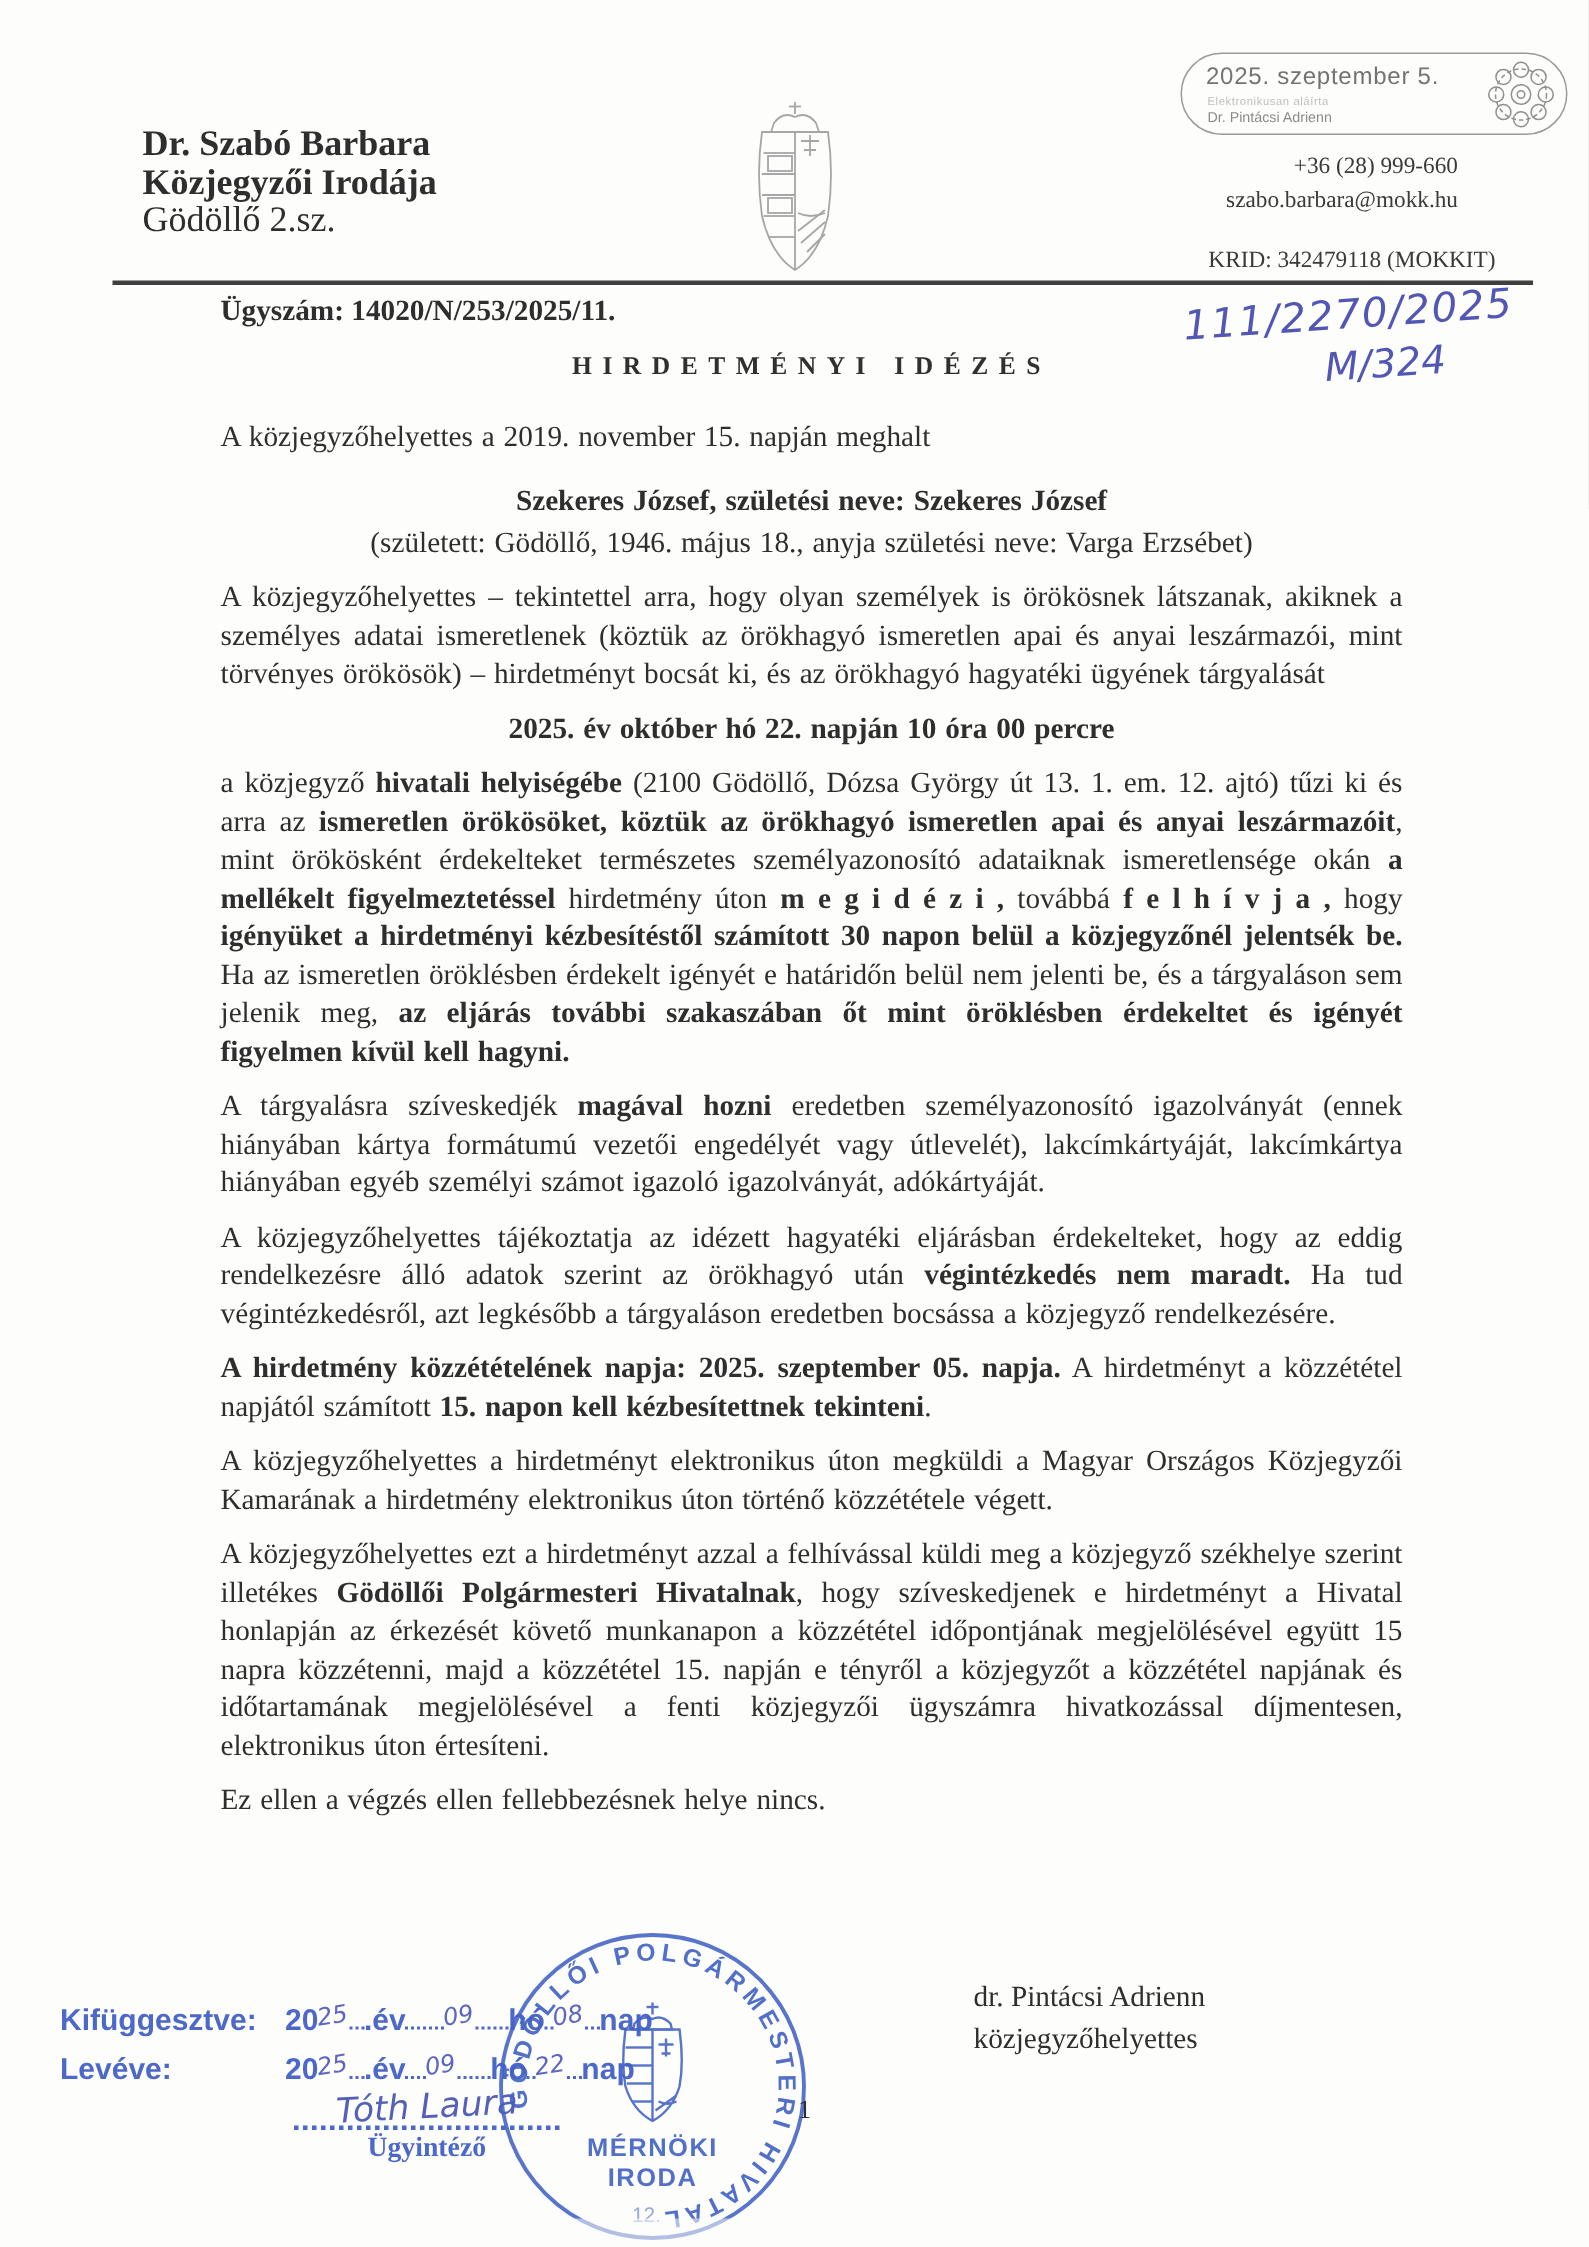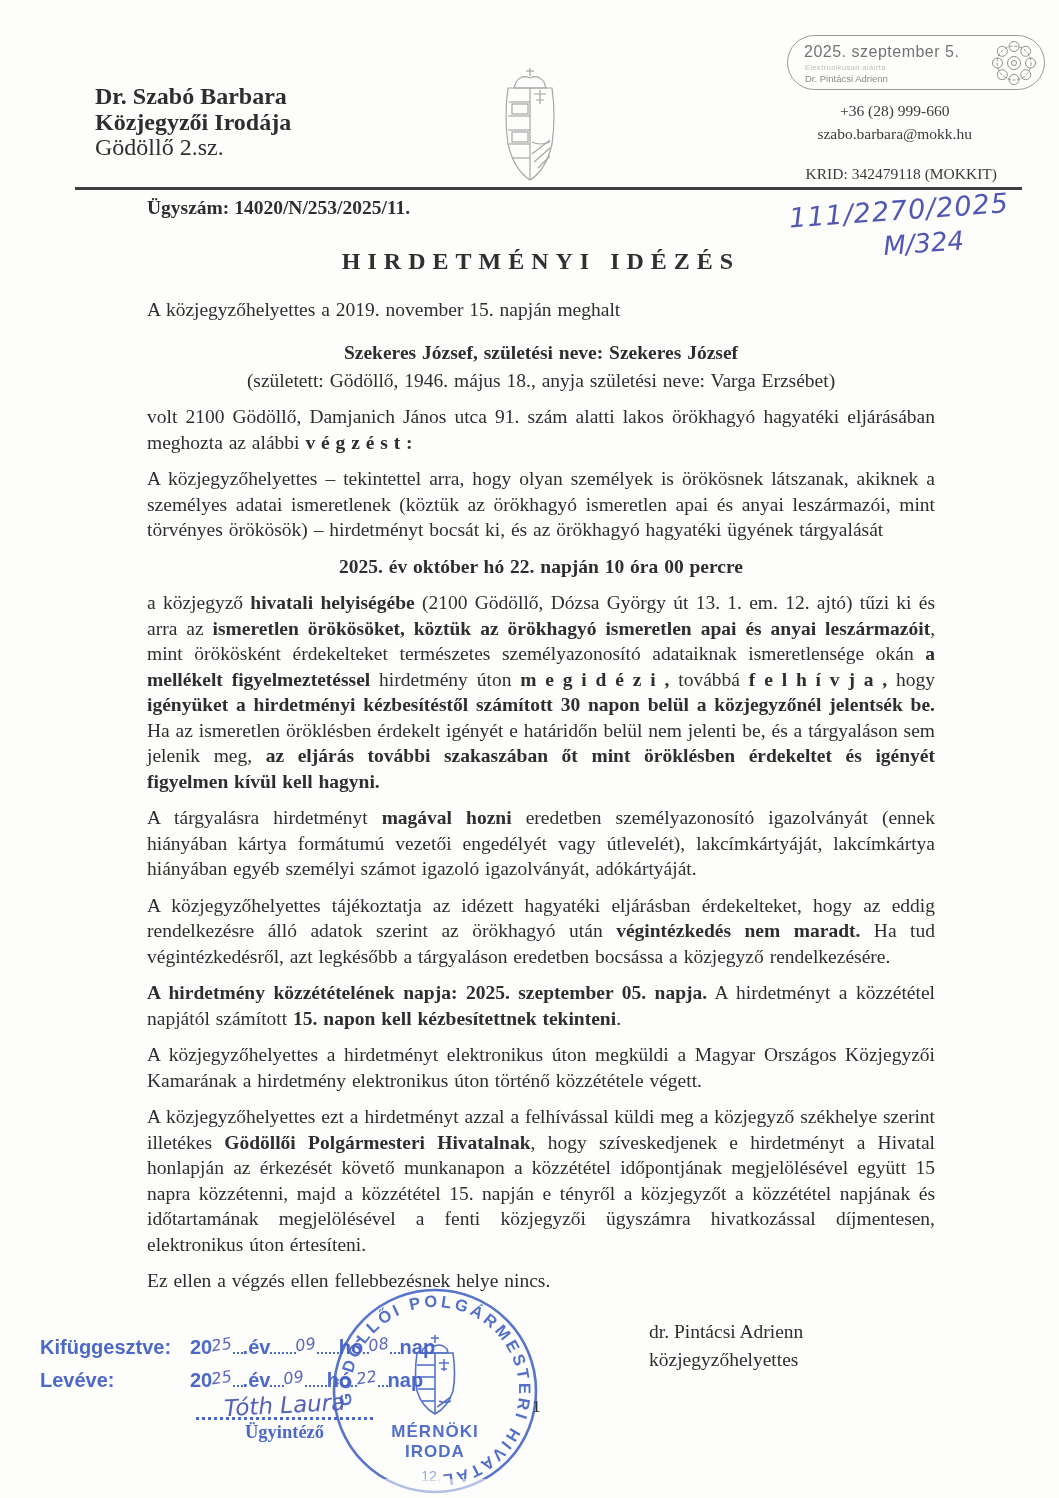--- a/index.html
+++ b/index.html
@@ -14,34 +14,34 @@
   .center-emblem{position:absolute;left:492px;top:66px;}
   .date-stamp{
     position:absolute;left:787px;top:35px;width:258px;height:55px;
     border:1.6px solid #9a9a9a;border-radius:28px;box-sizing:border-box;
     font-family:"Liberation Sans", sans-serif;
   }
   .date-stamp .ds-date{position:absolute;left:16px;top:7px;font-size:16px;color:#737373;letter-spacing:.5px;}
   .date-stamp .ds-sub{position:absolute;left:17px;top:27px;font-size:7.5px;color:#bdbdbd;letter-spacing:.4px;}
   .date-stamp .ds-name{position:absolute;left:17px;top:37px;font-size:9.5px;color:#8a8a8a;}
   .rosette{position:absolute;right:5px;top:2px;}
-  .contact{position:absolute;right:87px;top:99px;text-align:center;font-size:15.5px;line-height:23px;color:#3a3a3a;}
+  .contact{position:absolute;right:87px;top:99px;text-align:right;font-size:15.5px;line-height:23px;color:#3a3a3a;}
   .krid{position:absolute;right:62px;top:165px;font-size:15.5px;color:#3a3a3a;}
   .header-rule{position:absolute;left:75px;top:187px;width:947px;height:2.5px;background:#3f3f3f;}
   .case-number{position:absolute;left:147px;top:197px;font-size:19.5px;font-weight:bold;}
   .hw-note{
     position:absolute;left:790px;top:192px;width:270px;
     font-family:"DejaVu Sans", sans-serif;font-style:italic;
     color:#5157b2;transform:rotate(-4deg);line-height:34px;
   }
   .hw-note .l1{font-size:27px;letter-spacing:1px;}
   .hw-note .l2{font-size:26px;margin-left:92px;}
   
   .doc-body{position:absolute;left:147px;top:231px;width:788px;font-size:19.5px;line-height:25.5px;word-spacing:1px;}
-  .doc-title{text-align:center;font-weight:bold;font-size:24px;letter-spacing:7px;margin:18px 0 22px 0;color:#303030;}
+  .doc-title{text-align:center;font-weight:bold;font-size:17px;letter-spacing:7px;margin:0 0 22px 0;color:#303030;}
   .para{margin:0 0 11px 0;text-align:justify;}
   .para.left{text-align:left;}
   .para.center{text-align:center;}
   .para.mb18{margin-bottom:18px;}
   .para.mb2{margin-bottom:2px;}
   .para b{font-weight:bold;}
   
   .signer{position:absolute;left:649px;top:1318px;font-size:19.5px;line-height:28px;}
   .page-num{position:absolute;left:532px;top:1396px;font-size:17.5px;}
   .posting-stamp{
@@ -132,25 +132,24 @@
     <div class="l1">111/2270/2025</div>
     <div class="l2">M/324</div>
   </div>
 
   <div class="doc-body">
     <div class="doc-title">HIRDETMÉNYI IDÉZÉS</div>
 
   <p class="para left mb18"><span>A közjegyzőhelyettes a 2019. november 15. napján meghalt</span></p>
       <p class="para center mb2"><b>Szekeres József, születési neve: Szekeres József</b></p>
       <p class="para center"><span>(született: Gödöllő, 1946. május 18., anyja születési neve: Varga Erzsébet)</span></p>
-      <p class="para justify"><span>volt 2100 Gödöllő, Damjanich János utca 91. szám alatti lakos örökhagyó hagyatéki eljárásában meghozta az alábbi </span><b>v é g z é s t :</b></p>
       <p class="para justify"><span>A közjegyzőhelyettes – tekintettel arra, hogy olyan személyek is örökösnek látszanak, akiknek a személyes adatai ismeretlenek (köztük az örökhagyó ismeretlen apai és anyai leszármazói, mint törvényes örökösök) – hirdetményt bocsát ki, és az örökhagyó hagyatéki ügyének tárgyalását</span></p>
       <p class="para center"><b>2025. év október hó 22. napján 10 óra 00 percre</b></p>
       <p class="para justify"><span>a közjegyző </span><b>hivatali helyiségébe</b><span> (2100 Gödöllő, Dózsa György út 13. 1. em. 12. ajtó) tűzi ki és arra az </span><b>ismeretlen örökösöket, köztük az örökhagyó ismeretlen apai és anyai leszármazóit</b><span>, mint örökösként érdekelteket természetes személyazonosító adataiknak ismeretlensége okán </span><b>a mellékelt figyelmeztetéssel</b><span> hirdetmény úton </span><b>m e g i d é z i ,</b><span> továbbá </span><b>f e l h í v j a ,</b><span> hogy </span><b>igényüket a hirdetményi kézbesítéstől számított 30 napon belül a közjegyzőnél jelentsék be.</b><span> Ha az ismeretlen öröklésben érdekelt igényét e határidőn belül nem jelenti be, és a tárgyaláson sem jelenik meg, </span><b>az eljárás további szakaszában őt mint öröklésben érdekeltet és igényét figyelmen kívül kell hagyni.</b></p>
-      <p class="para justify"><span>A tárgyalásra hirdetményt </span><b>magával hozni</b><span> eredetben személyazonosító igazolványát (ennek hiányában kártya formátumú vezetői engedélyét vagy útlevelét), lakcímkártyáját, lakcímkártya hiányában egyéb személyi számot igazoló igazolványát, adókártyáját.</span></p>
+      <p class="para justify"><span>A tárgyalásra szíveskedjék </span><b>magával hozni</b><span> eredetben személyazonosító igazolványát (ennek hiányában kártya formátumú vezetői engedélyét vagy útlevelét), lakcímkártyáját, lakcímkártya hiányában egyéb személyi számot igazoló igazolványát, adókártyáját.</span></p>
       <p class="para justify"><span>A közjegyzőhelyettes tájékoztatja az idézett hagyatéki eljárásban érdekelteket, hogy az eddig rendelkezésre álló adatok szerint az örökhagyó után </span><b>végintézkedés nem maradt.</b><span> Ha tud végintézkedésről, azt legkésőbb a tárgyaláson eredetben bocsássa a közjegyző rendelkezésére.</span></p>
       <p class="para justify"><b>A hirdetmény közzétételének napja: 2025. szeptember 05. napja.</b><span> A hirdetményt a közzététel napjától számított </span><b>15. napon kell kézbesítettnek tekinteni</b><span>.</span></p>
       <p class="para justify"><span>A közjegyzőhelyettes a hirdetményt elektronikus úton megküldi a Magyar Országos Közjegyzői Kamarának a hirdetmény elektronikus úton történő közzététele végett.</span></p>
       <p class="para justify"><span>A közjegyzőhelyettes ezt a hirdetményt azzal a felhívással küldi meg a közjegyző székhelye szerint illetékes </span><b>Gödöllői Polgármesteri Hivatalnak</b><span>, hogy szíveskedjenek e hirdetményt a Hivatal honlapján az érkezését követő munkanapon a közzététel időpontjának megjelölésével együtt 15 napra közzétenni, majd a közzététel 15. napján e tényről a közjegyzőt a közzététel napjának és időtartamának megjelölésével a fenti közjegyzői ügyszámra hivatkozással díjmentesen, elektronikus úton értesíteni.</span></p>
       <p class="para left"><span>Ez ellen a végzés ellen fellebbezésnek helye nincs.</span></p>
     </div>
 
   <div class="signer">
     <div>dr. Pintácsi Adrienn</div>
     <div>közjegyzőhelyettes</div>

